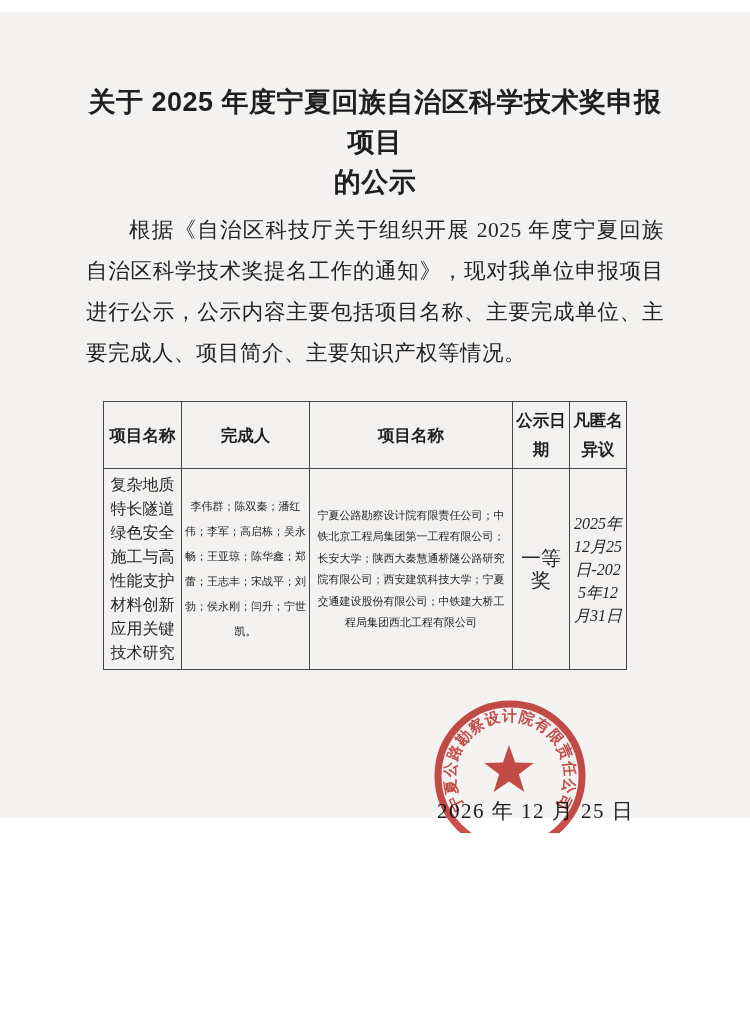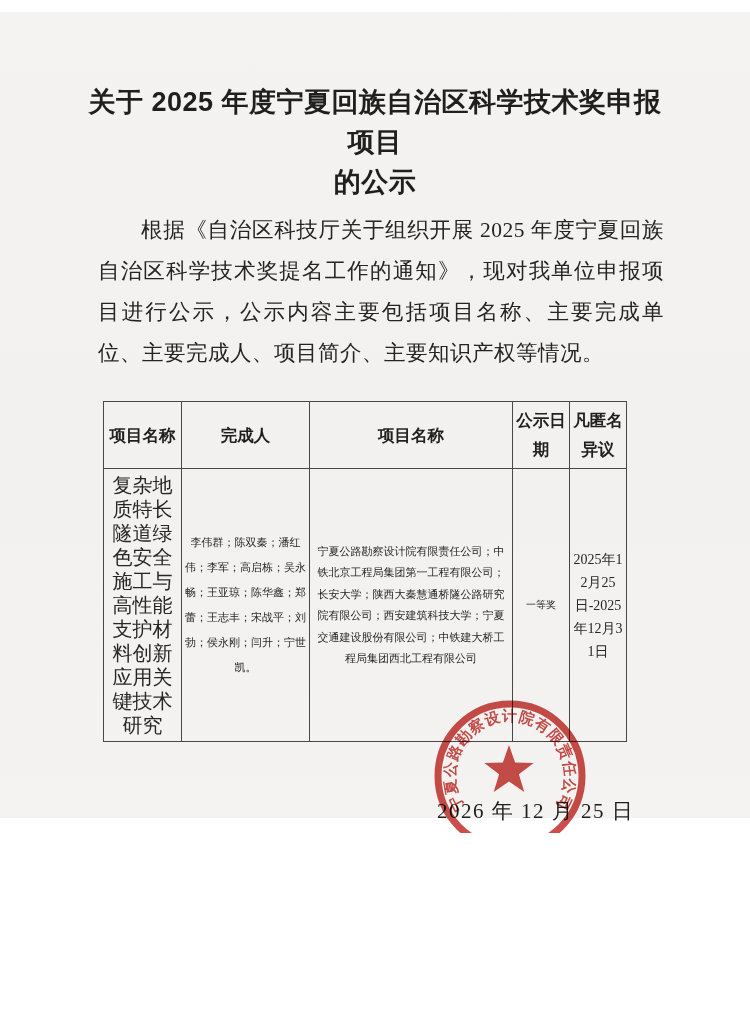--- a/index.html
+++ b/index.html
@@ -35,21 +35,21 @@
     margin: 0;
     font-family: "Liberation Sans", "DejaVu Sans", sans-serif;
     font-weight: 700;
     font-size: 27px;
     line-height: 40px;
     letter-spacing: 0.5px;
     text-align: center;
     color: #1f1f1f;
   }
   .para {
-    margin: 8px 0 0 12px;
+    margin: 8px 0 0 0;
     font-size: 21.5px;
     line-height: 41px;
     letter-spacing: 0.5px;
     text-align: justify;
     text-indent: 2em;
     color: #242424;
   }
   table.projects {
     border-collapse: collapse;
     table-layout: fixed;
@@ -64,25 +64,25 @@
     overflow: hidden;
   }
   .projects thead tr { height: 65px; }
   .projects tbody tr { height: 172px; }
   .projects th {
     font-size: 16.5px;
     font-weight: 700;
     line-height: 29px;
     color: #1f1f1f;
   }
-  .cell-project   { font-size: 20px;   line-height: 24px;   }
+  .cell-project   { font-size: 16px;   line-height: 24px;   }
   .cell-contrib   { font-size: 11px; line-height: 25px;   }
   .cell-org       { font-size: 11px; line-height: 21.5px; }
-  .cell-award     { font-size: 10px; line-height: 22px;   }
-  .cell-period    { font-size: 14px;   line-height: 23px; word-break: break-all; padding: 4px 6px; }
+  .cell-award     { font-size: 20px; line-height: 22px;   }
+  .cell-period    { font-size: 16px;   line-height: 23px; word-break: break-all; padding: 4px 6px; font-style: italic; }
   .notice { margin-top: 30px; }
   .publish-date {
     position: absolute;
     left: 437px;
     top: 797px;
     font-size: 21px;
     letter-spacing: 1.5px;
     color: #1d1d1d;
     white-space: nowrap;
     z-index: 1;

